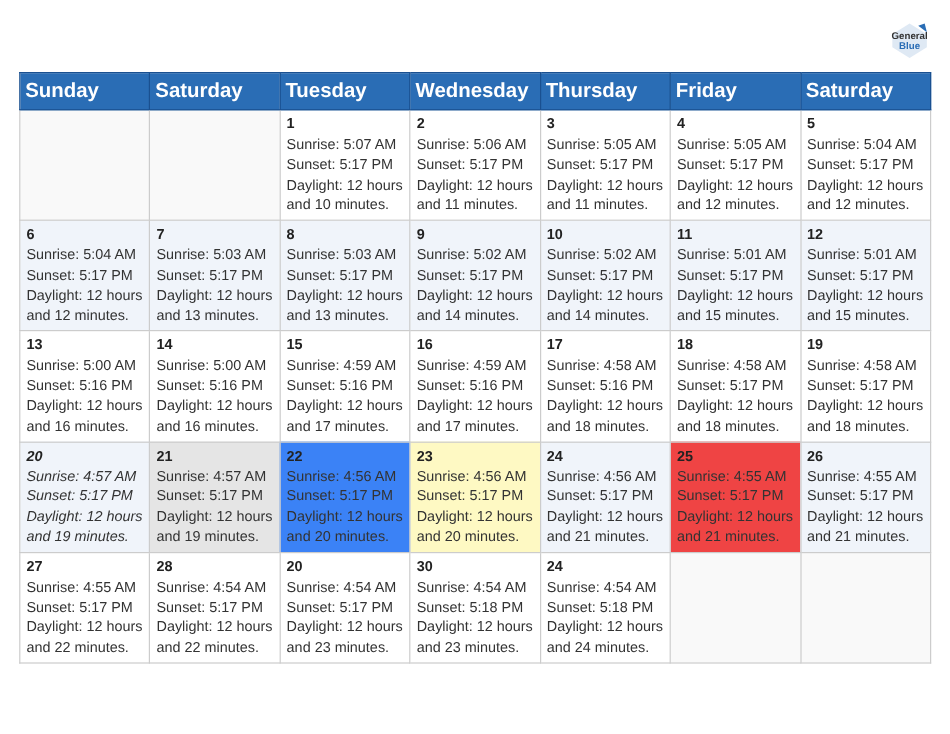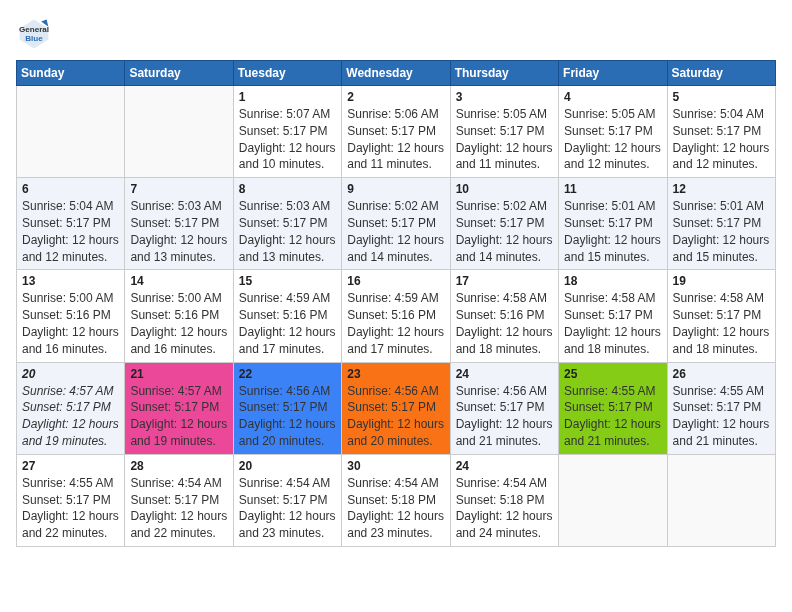--- a/index.html
+++ b/index.html
@@ -5,21 +5,21 @@
     * { box-sizing: border-box; margin: 0; padding: 0; }
     body {
       font-family: Arial, sans-serif;
       background: #fff;
       width: 792px;
       min-height: 612px;
       padding: 16px;
     }
     .header-area {
       display: flex;
-      justify-content: flex-start;
+      justify-content: flex-end;
       align-items: flex-start;
       margin-bottom: 8px;
     }
     .logo {
       display: flex;
       align-items: center;
       gap: 4px;
     }
     .logo-icon {
       width: 36px;
@@ -41,21 +41,21 @@
     .calendar {
       width: 100%;
       border-collapse: collapse;
       font-size: 11px;
     }
     .calendar th {
       background: #2a6db5;
       color: #fff;
       padding: 5px 4px;
       text-align: left;
-      font-size: 12px;
+      font-size: 17px;
       font-weight: bold;
       border: 1px solid #1a5090;
     }
     .calendar td {
       border: 1px solid #ccc;
       padding: 4px 5px;
       vertical-align: top;
       min-height: 70px;
       width: calc(100% / 7);
       background: #fff;
@@ -191,37 +191,37 @@
         <td>
           <div class="day-number">19</div>
           <div class="day-info">Sunrise: 4:58 AM<br>Sunset: 5:17 PM<br>Daylight: 12 hours<br>and 18 minutes.</div>
         </td>
       </tr>
       <tr>
         <td style="background: rgb(240, 244, 250); font-style: italic;">
           <div class="day-number">20</div>
           <div class="day-info">Sunrise: 4:57 AM<br>Sunset: 5:17 PM<br>Daylight: 12 hours<br>and 19 minutes.</div>
         </td>
-        <td style="background: #ec4899;">
+        <td style="background: #e5e5e5;">
           <div class="day-number">21</div>
           <div class="day-info">Sunrise: 4:57 AM<br>Sunset: 5:17 PM<br>Daylight: 12 hours<br>and 19 minutes.</div>
         </td>
         <td style="background: #3b82f6;">
           <div class="day-number">22</div>
           <div class="day-info">Sunrise: 4:56 AM<br>Sunset: 5:17 PM<br>Daylight: 12 hours<br>and 20 minutes.</div>
         </td>
-        <td style="background: #f97316;">
+        <td style="background: #fef9c3;">
           <div class="day-number">23</div>
           <div class="day-info">Sunrise: 4:56 AM<br>Sunset: 5:17 PM<br>Daylight: 12 hours<br>and 20 minutes.</div>
         </td>
         <td style="background: rgb(240, 244, 250);">
           <div class="day-number">24</div>
           <div class="day-info">Sunrise: 4:56 AM<br>Sunset: 5:17 PM<br>Daylight: 12 hours<br>and 21 minutes.</div>
         </td>
-        <td style="background: #84cc16;">
+        <td style="background: #ef4444;">
           <div class="day-number">25</div>
           <div class="day-info">Sunrise: 4:55 AM<br>Sunset: 5:17 PM<br>Daylight: 12 hours<br>and 21 minutes.</div>
         </td>
         <td style="background: rgb(240, 244, 250);">
           <div class="day-number">26</div>
           <div class="day-info">Sunrise: 4:55 AM<br>Sunset: 5:17 PM<br>Daylight: 12 hours<br>and 21 minutes.</div>
         </td>
       </tr>
       <tr>
         <td>

